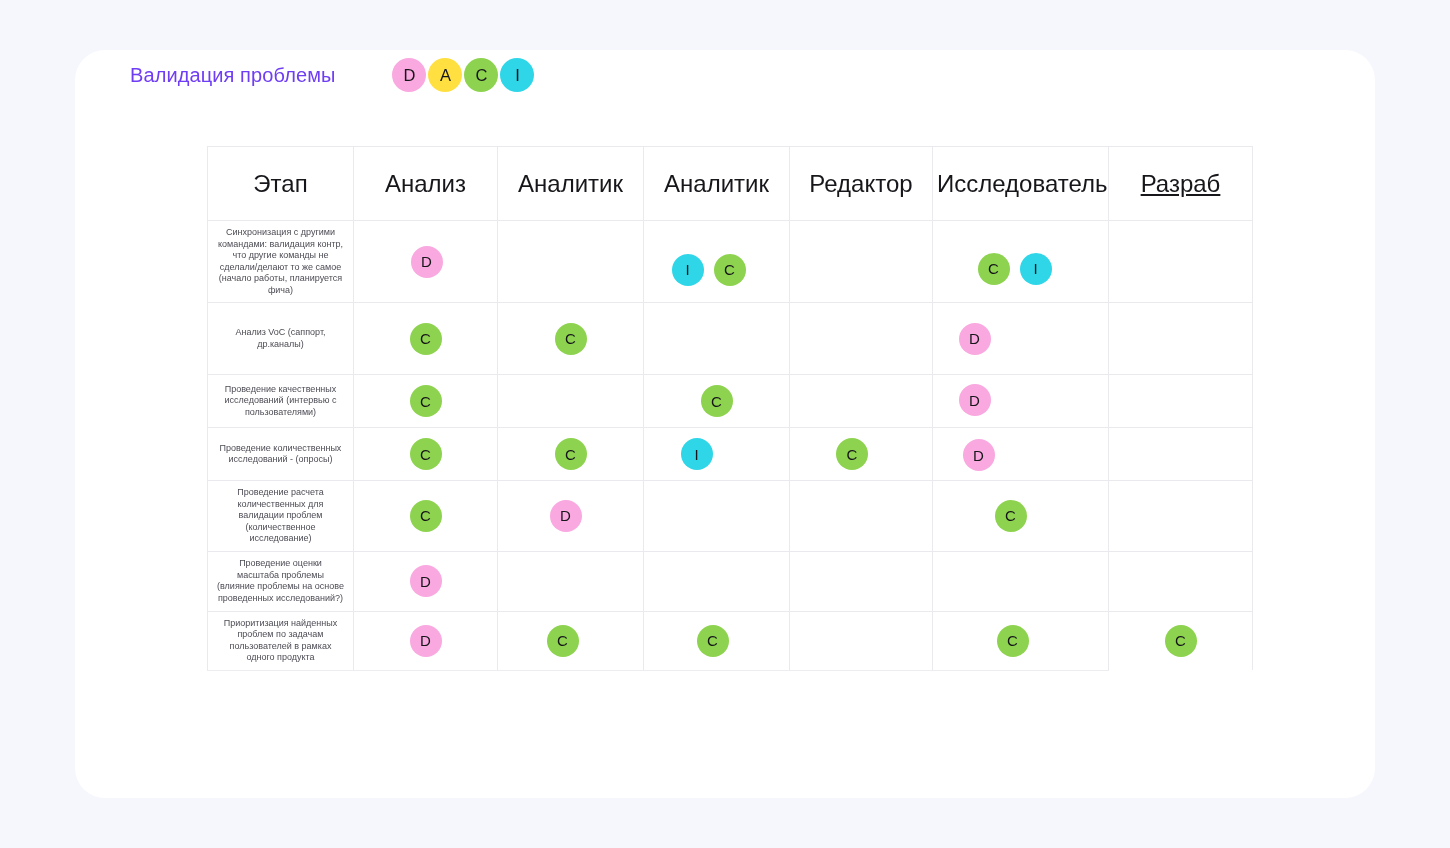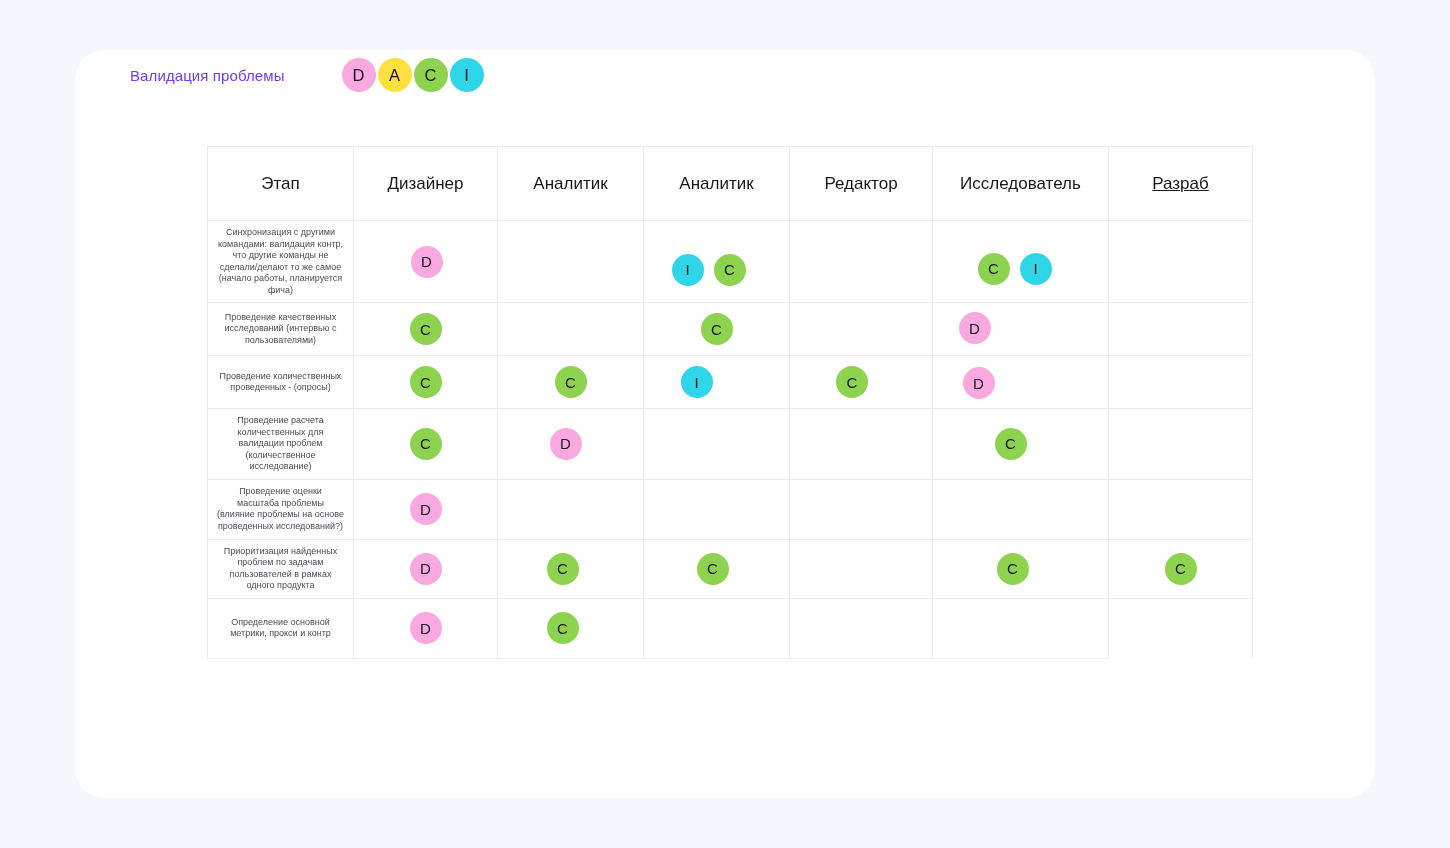--- a/index.html
+++ b/index.html
@@ -35,21 +35,21 @@
     position: absolute;
     left: 130px;
     top: 53px;
     width: 500px;
     height: 44px;
     display: flex;
     align-items: center;
   }
 
   #raci-title {
-    font-size: 15px;
+    font-size: 20px;
     color: #6f3df4;
     letter-spacing: .1px;
     white-space: nowrap;
   }
 
   #legend {
     display: flex;
     align-items: center;
     gap: 2px;
     margin-left: 57px;
@@ -79,21 +79,21 @@
 
   #raci-table th,
   #raci-table td {
     border: 1px solid #e9e9ee;
     vertical-align: middle;
     background: #ffffff;
   }
 
   #raci-table thead th {
     height: 74px;
-    font-size: 17px;
+    font-size: 24px;
     font-weight: 400;
     color: #17171b;
     text-align: center;
     padding: 0 4px;
   }
 
   td.stage-cell {
     font-size: 9px;
     line-height: 1.28;
     color: #4c4c55;
@@ -175,21 +175,21 @@
         <div class="legend-badge" style="background: rgb(255, 224, 64);">A</div>
         <div class="legend-badge" style="background: rgb(142, 211, 79);">C</div>
         <div class="legend-badge" style="background: rgb(47, 214, 232);">I</div>
       </div>
   </div>
 
   <table id="raci-table">
     <thead>
       <tr>
           <th style="width: 146px;">Этап</th>
-          <th style="width: 144px;">Дизайнер</th>
+          <th style="width: 144px;">Анализ</th>
           <th style="width: 146px;">Аналитик</th>
           <th style="width: 146px;">Аналитик</th>
           <th style="width: 143px;">Редактор</th>
           <th style="width: 176px;">Исследователь</th>
           <th style="width: 144px; text-decoration: underline;">Разраб</th>
         </tr>
     </thead>
     <tbody>
         <tr data-row="0">
           <td class="stage-cell">Синхронизация с другими командами: валидация контр, что другие команды не сделали/делают то же самое (начало работы, планируется фича)</td>
@@ -213,20 +213,47 @@
           <td class="role-cell c-researcher">
             <div class="badge-wrap">
               <div class="badge" style="background: rgb(142, 211, 79);">C</div>
               <div class="badge" style="background: rgb(47, 214, 232);">I</div>
             </div>
           </td>
           <td class="role-cell c-dev">
             <div class="badge-wrap"></div>
           </td>
         </tr>
+        <tr data-row="1">
+          <td class="stage-cell">Анализ VoC (саппорт, др.каналы)</td>
+          <td class="role-cell c-product">
+            <div class="badge-wrap">
+              <div class="badge" style="background: rgb(142, 211, 79);">C</div>
+            </div>
+          </td>
+          <td class="role-cell c-analyst">
+            <div class="badge-wrap">
+              <div class="badge" style="background: rgb(142, 211, 79);">C</div>
+            </div>
+          </td>
+          <td class="role-cell c-designer">
+            <div class="badge-wrap"></div>
+          </td>
+          <td class="role-cell c-editor">
+            <div class="badge-wrap"></div>
+          </td>
+          <td class="role-cell c-researcher">
+            <div class="badge-wrap">
+              <div class="badge" style="background: rgb(249, 168, 224);">D</div>
+            </div>
+          </td>
+          <td class="role-cell c-dev">
+            <div class="badge-wrap"></div>
+          </td>
+        </tr>
         <tr data-row="2">
           <td class="stage-cell">Проведение качественных исследований (интервью с пользователями)</td>
           <td class="role-cell c-product">
             <div class="badge-wrap">
               <div class="badge" style="background: rgb(142, 211, 79);">C</div>
             </div>
           </td>
           <td class="role-cell c-analyst">
             <div class="badge-wrap"></div>
           </td>
@@ -241,21 +268,21 @@
           <td class="role-cell c-researcher">
             <div class="badge-wrap">
               <div class="badge" style="background: rgb(249, 168, 224);">D</div>
             </div>
           </td>
           <td class="role-cell c-dev">
             <div class="badge-wrap"></div>
           </td>
         </tr>
         <tr data-row="3">
-          <td class="stage-cell">Проведение количественных проведенных - (опросы)</td>
+          <td class="stage-cell">Проведение количественных исследований - (опросы)</td>
           <td class="role-cell c-product">
             <div class="badge-wrap">
               <div class="badge" style="background: rgb(142, 211, 79);">C</div>
             </div>
           </td>
           <td class="role-cell c-analyst">
             <div class="badge-wrap">
               <div class="badge" style="background: rgb(142, 211, 79);">C</div>
             </div>
           </td>
@@ -352,41 +379,16 @@
             <div class="badge-wrap">
               <div class="badge" style="background: rgb(142, 211, 79);">C</div>
             </div>
           </td>
           <td class="role-cell c-dev">
             <div class="badge-wrap">
               <div class="badge" style="background: rgb(142, 211, 79);">C</div>
             </div>
           </td>
         </tr>
-        <tr data-row="8">
-          <td class="stage-cell">Определение основной метрики, прокси и контр</td>
-          <td class="role-cell c-product">
-            <div class="badge-wrap">
-              <div class="badge" style="background: rgb(249, 168, 224);">D</div>
-            </div>
-          </td>
-          <td class="role-cell c-analyst">
-            <div class="badge-wrap">
-              <div class="badge" style="background: rgb(142, 211, 79);">C</div>
-            </div>
-          </td>
-          <td class="role-cell c-designer">
-            <div class="badge-wrap"></div>
-          </td>
-          <td class="role-cell c-editor">
-            <div class="badge-wrap"></div>
-          </td>
-          <td class="role-cell c-researcher">
-            <div class="badge-wrap"></div>
-          </td>
-          <td class="role-cell c-dev">
-            <div class="badge-wrap"></div>
-          </td>
-        </tr>
       </tbody>
   </table>
 
 </div>
 
 </body></html>

